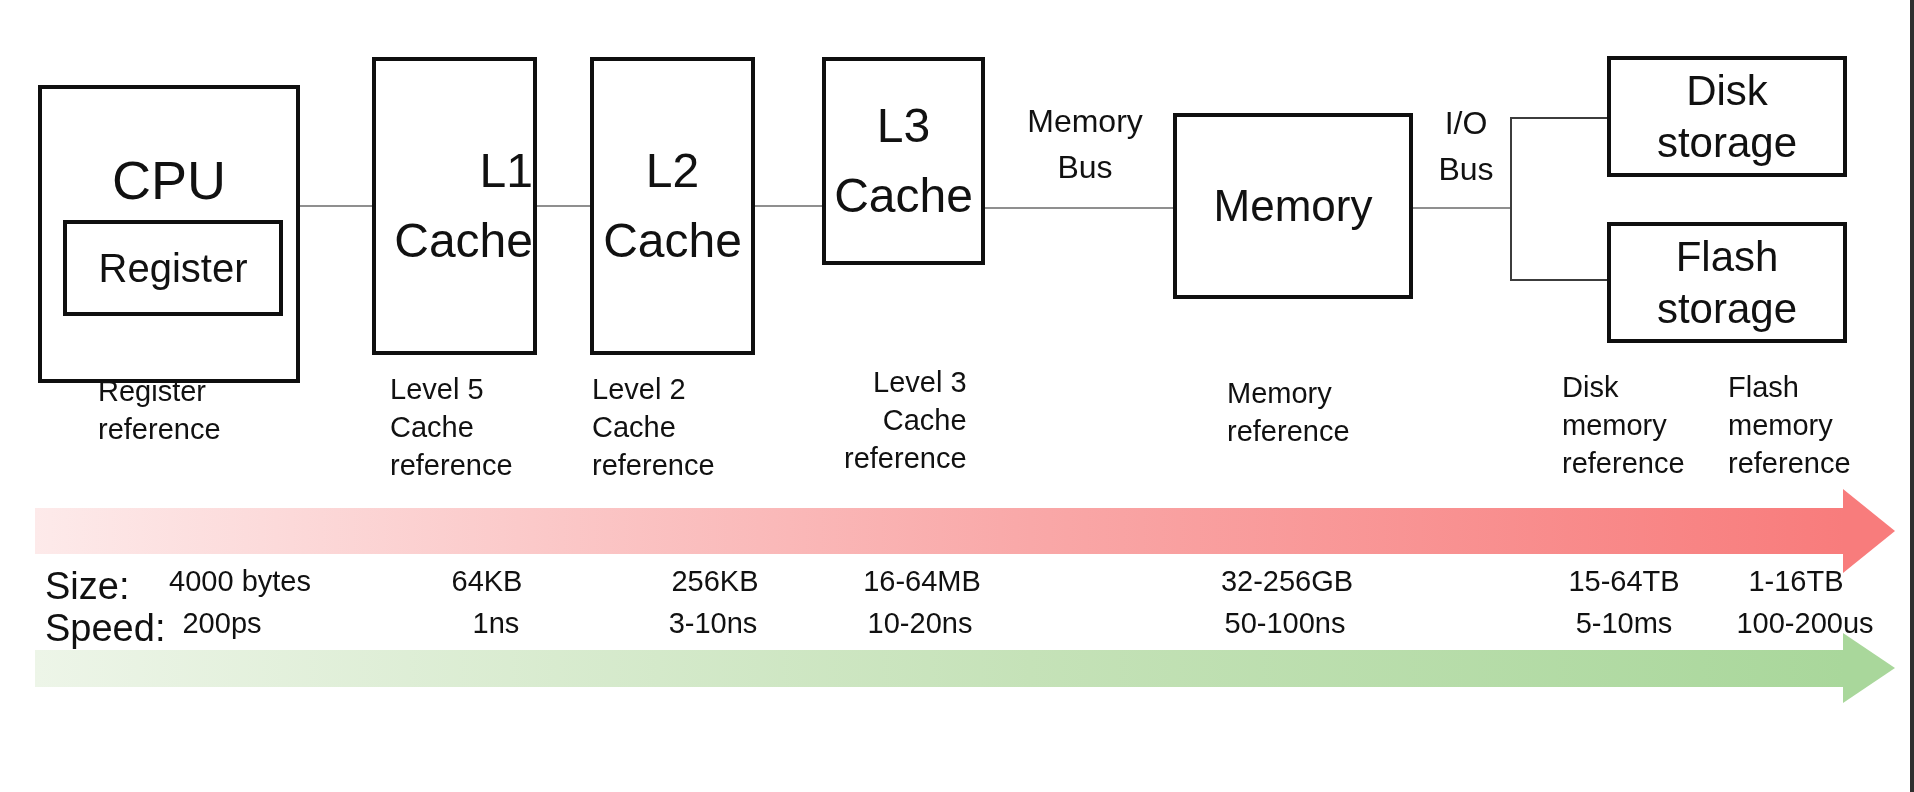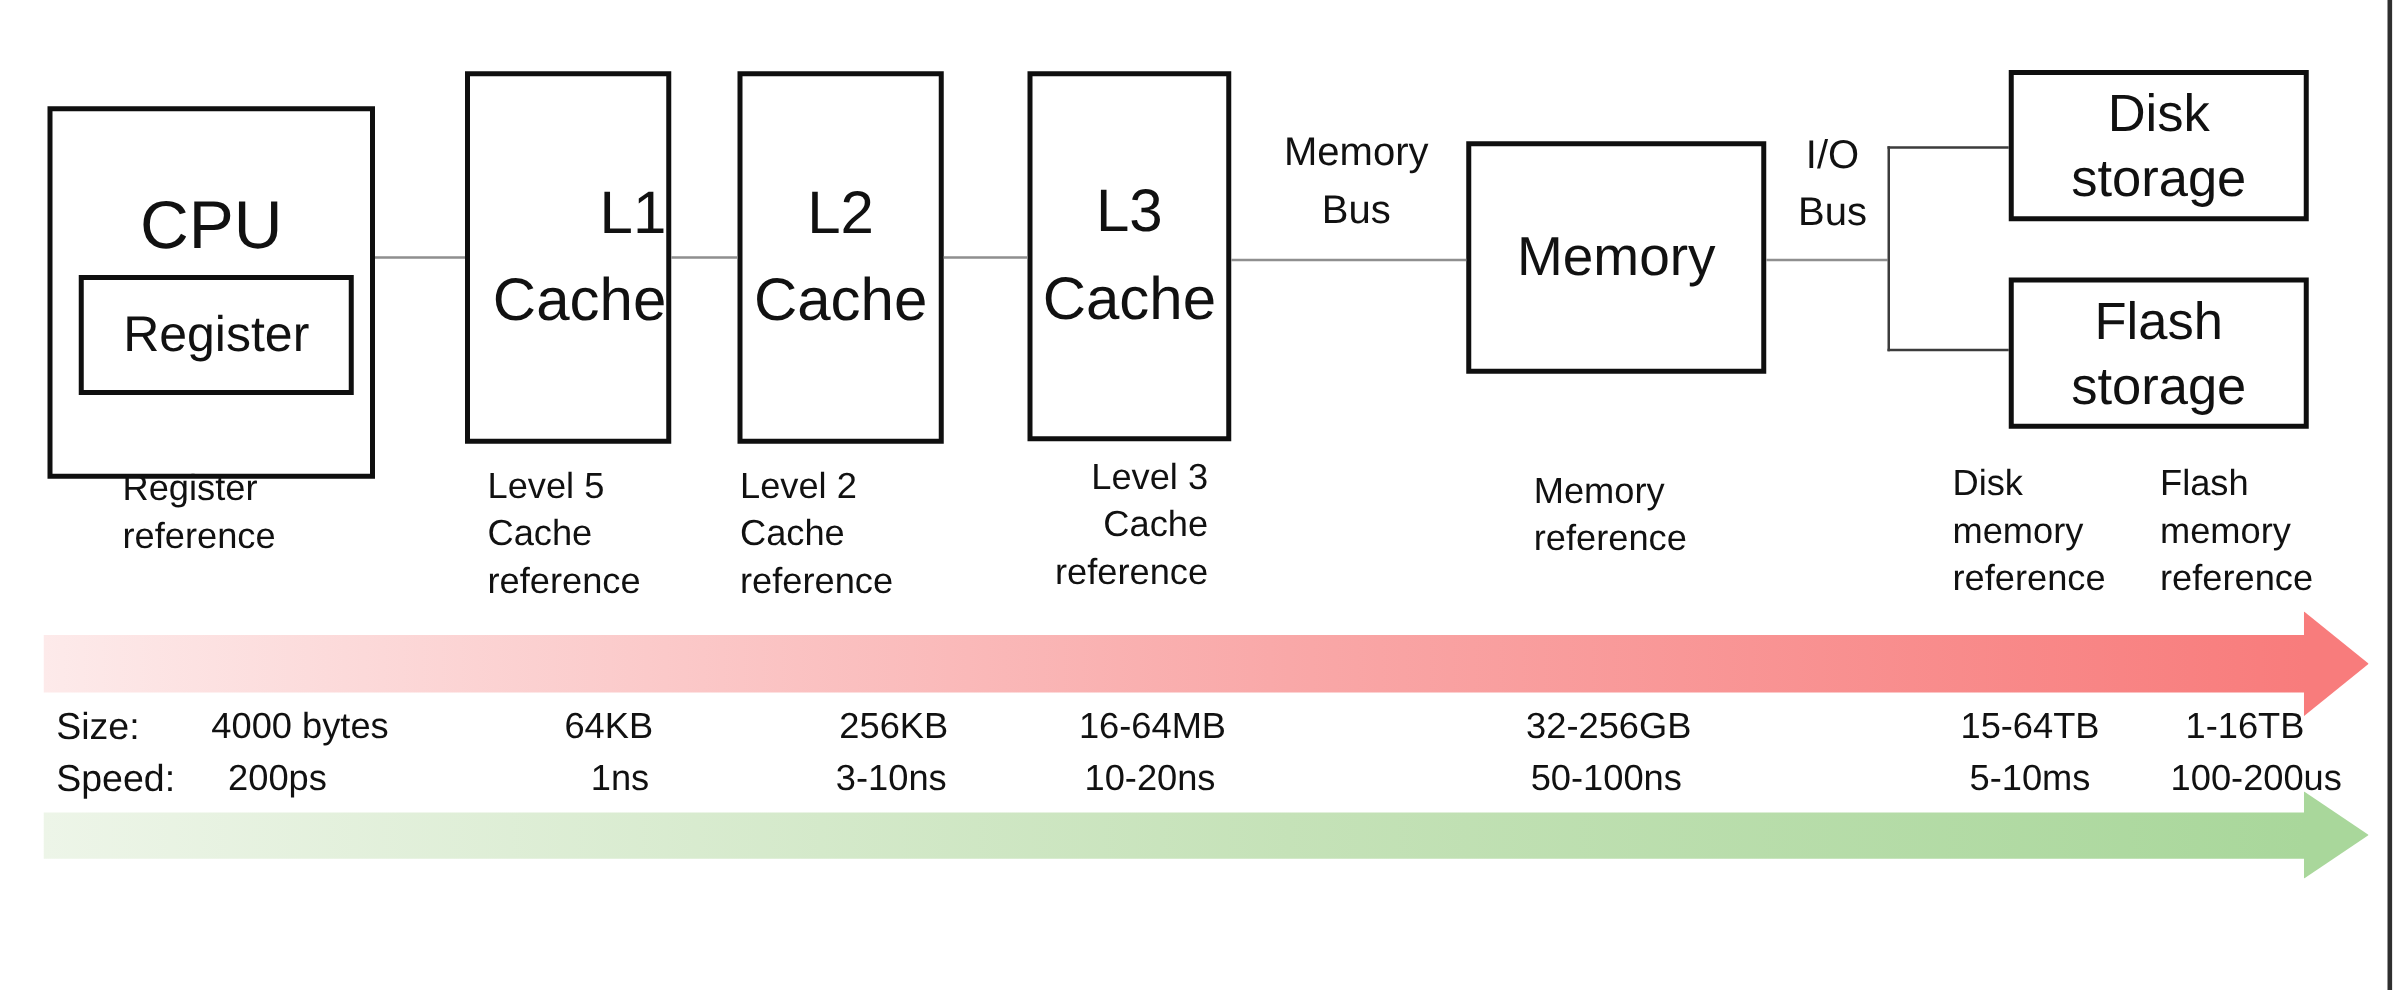--- a/index.html
+++ b/index.html
@@ -11,21 +11,21 @@
     position:absolute; border:4px solid #0f0f0f; background:#ffffff;
     box-sizing:border-box; display:flex; flex-direction:column;
     align-items:center; justify-content:center; text-align:center;
   }
   .cpu-box      { left:38px;  top:57px;  width:262px; height:298px; justify-content:flex-start;margin-top:28px; }
   .cpu-title    { margin-top:62px; font-size:54px; line-height:58px; }
   .register-box { left:63px;  top:220px; width:220px; height:96px; }
   .register-title { font-size:40px; }
   .l1-box { left:372px; top:57px; width:165px; height:298px; }
   .l2-box { left:590px; top:57px; width:165px; height:298px; }
-  .l3-box { left:822px; top:57px; width:163px; height:296px; }
+  .l3-box { left:822px; top:57px; width:163px; height:208px; }
   .cache-line { font-size:48px; line-height:70px; display:block; }
   .memory-box { left:1173px; top:113px; width:240px; height:186px; }
   .memory-title { font-size:44px; }
   .disk-box  { left:1607px; top:56px;  width:240px; height:121px; }
   .flash-box { left:1607px; top:222px; width:240px; height:121px; }
   .storage-line { font-size:42px; line-height:52px; display:block; }
 
   .h-line { position:absolute; height:2px; background:#8f8f8f; }
   .hl-1 { left:300px;  top:205px; width:72px; }
   .hl-2 { left:537px;  top:205px; width:53px; }
@@ -52,21 +52,21 @@
   .ref-disk     { left:1562px; top:368px; }
   .ref-flash    { left:1728px; top:368px; }
 
   .arrow-body { position:absolute; left:35px; width:1810px; }
   .red-body   { top:508px; height:46px; }
   .green-body { top:650px; height:37px; }
   .arrow-head { position:absolute; left:1843px; clip-path:polygon(0 0, 100% 50%, 0 100%); }
   .red-head   { top:489px; width:52px; height:84px; }
   .green-head { top:633px; width:52px; height:70px; }
 
-  .row-label { position:absolute; left:45px; font-size:30px; white-space:nowrap;text-align:center; }
+  .row-label { position:absolute; left:45px; font-size:38px; white-space:nowrap;text-align:center; }
   .val { position:absolute; transform:translateX(-50%); font-size:29px; white-space:nowrap; }
   .size-y  { top:565px; }
   .speed-y { top:607px; }
 
   .diagram-title {
     position:absolute; left:443px; top:694px;
     font-size:45px; font-weight:bold; white-space:nowrap;
   }
   .right-border { position:absolute; left:1910px; top:0; width:4px; height:792px; background:#2f2f2f; }
 </style>

